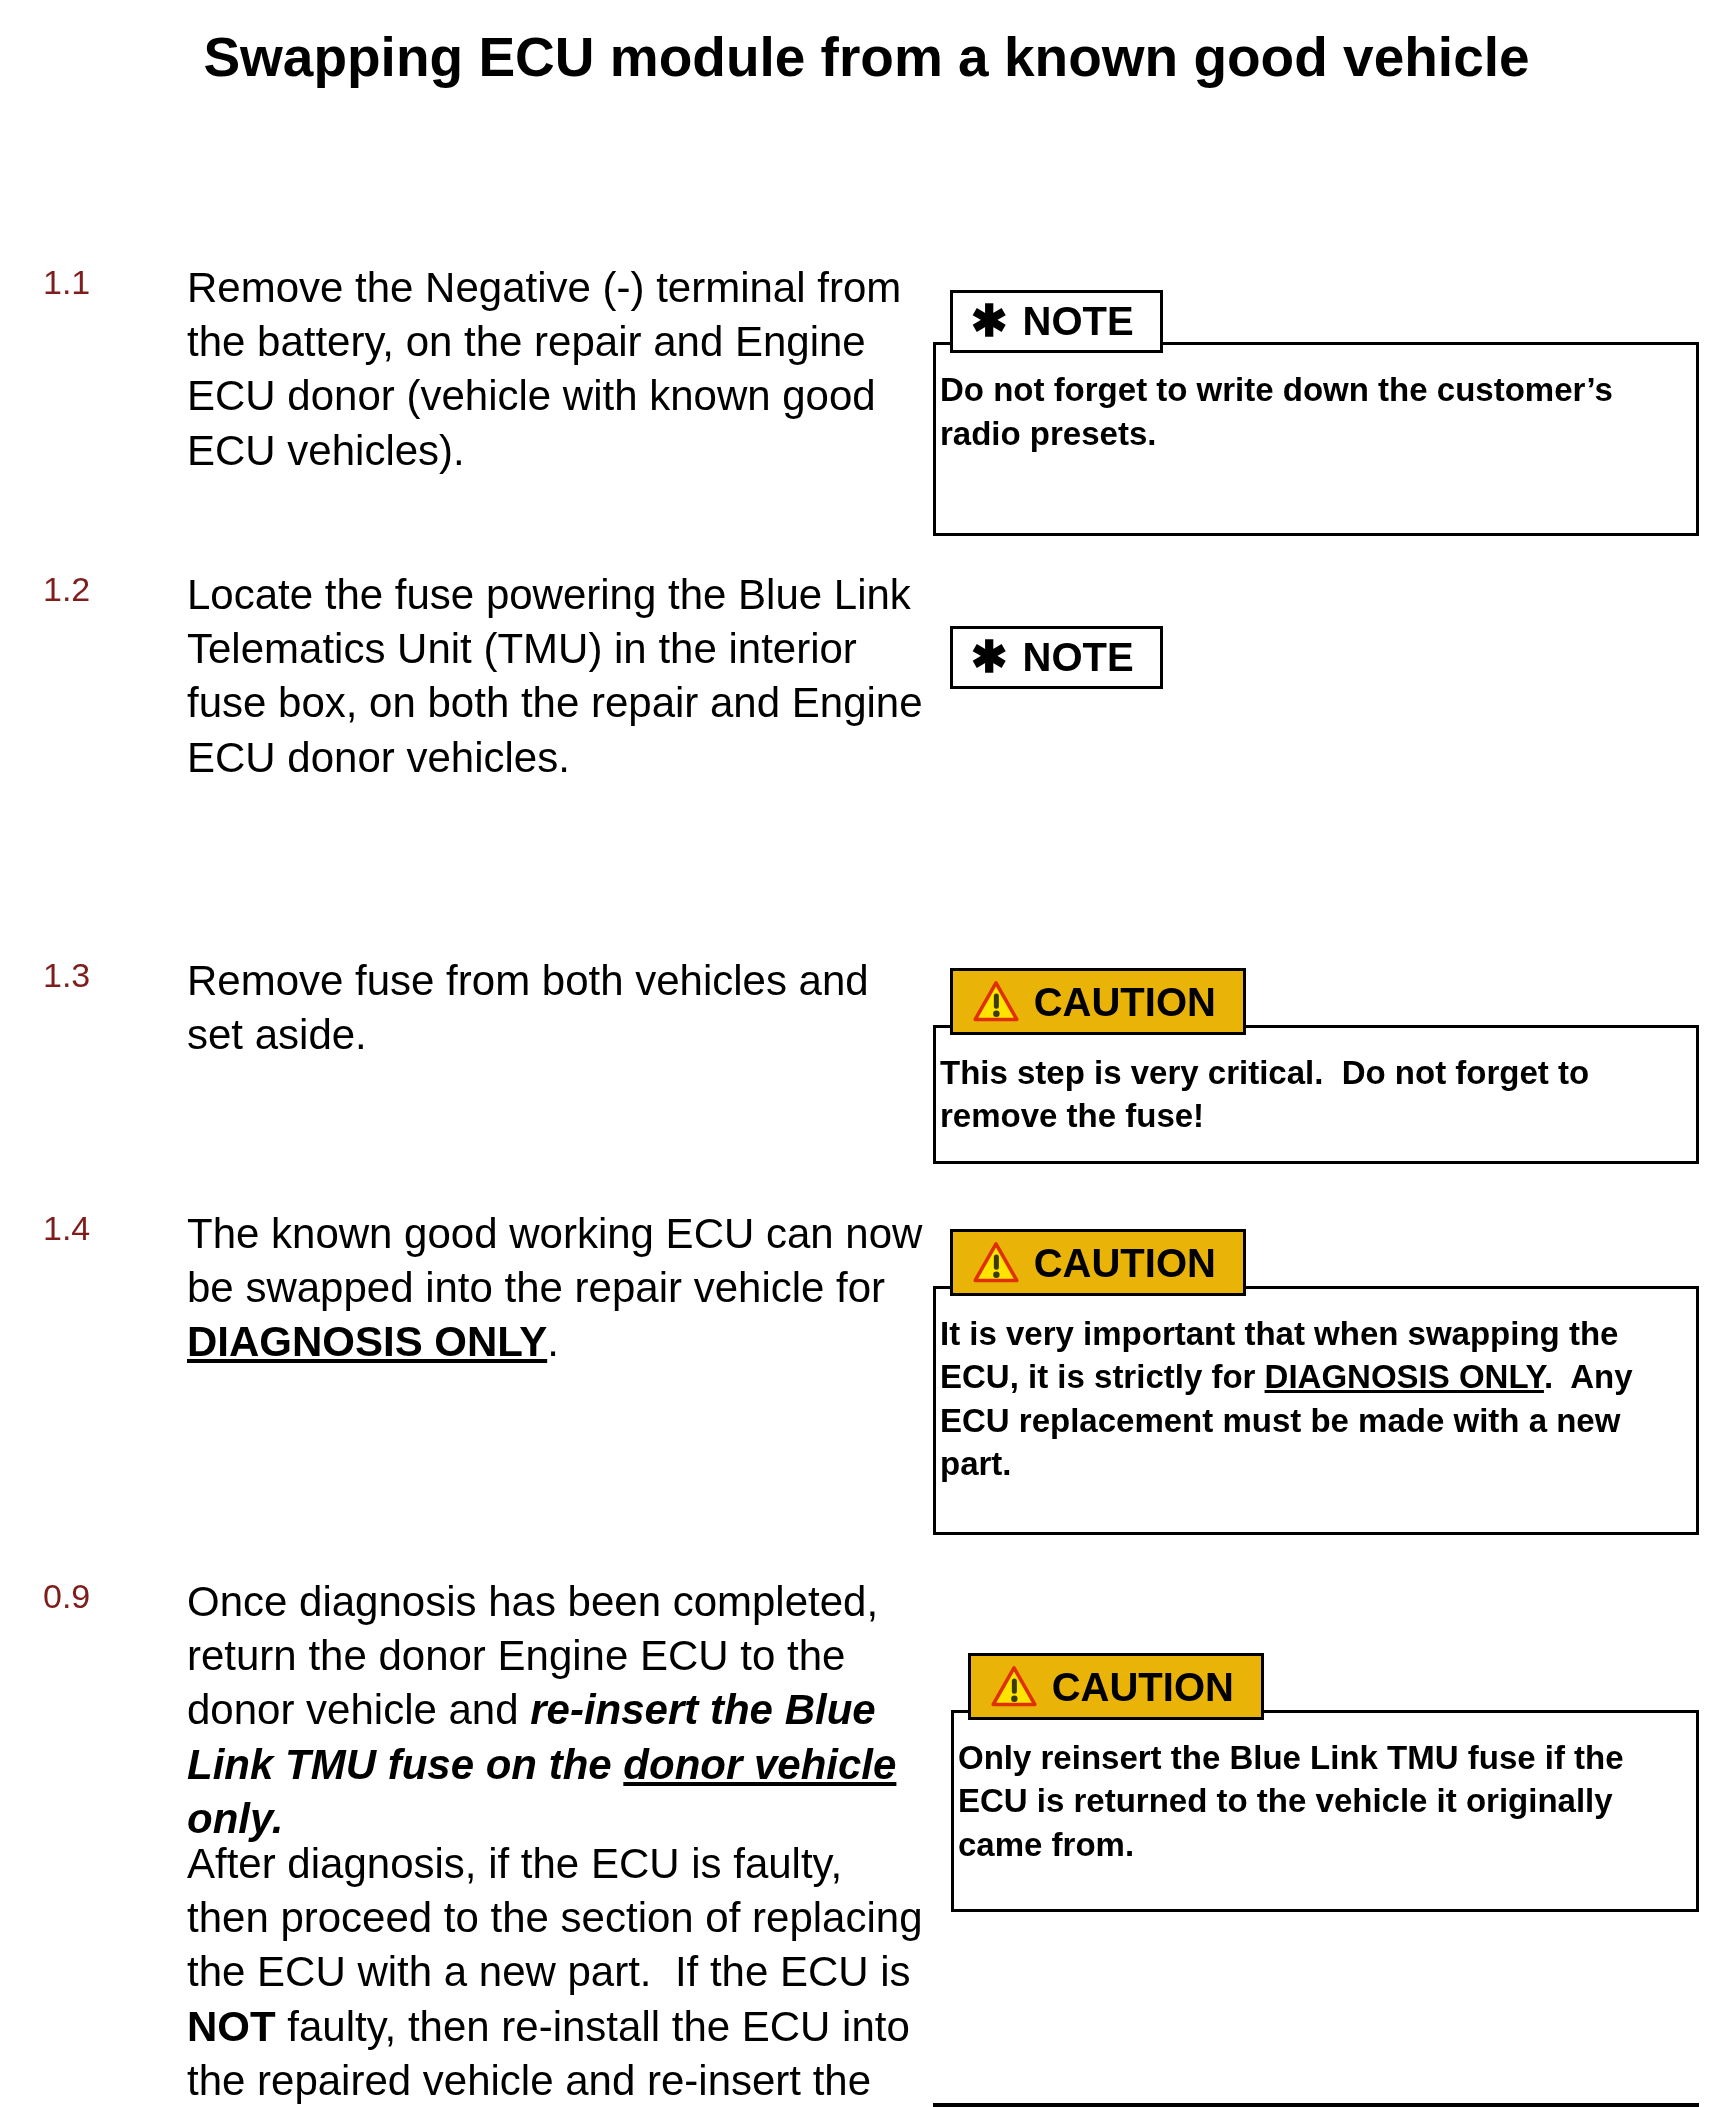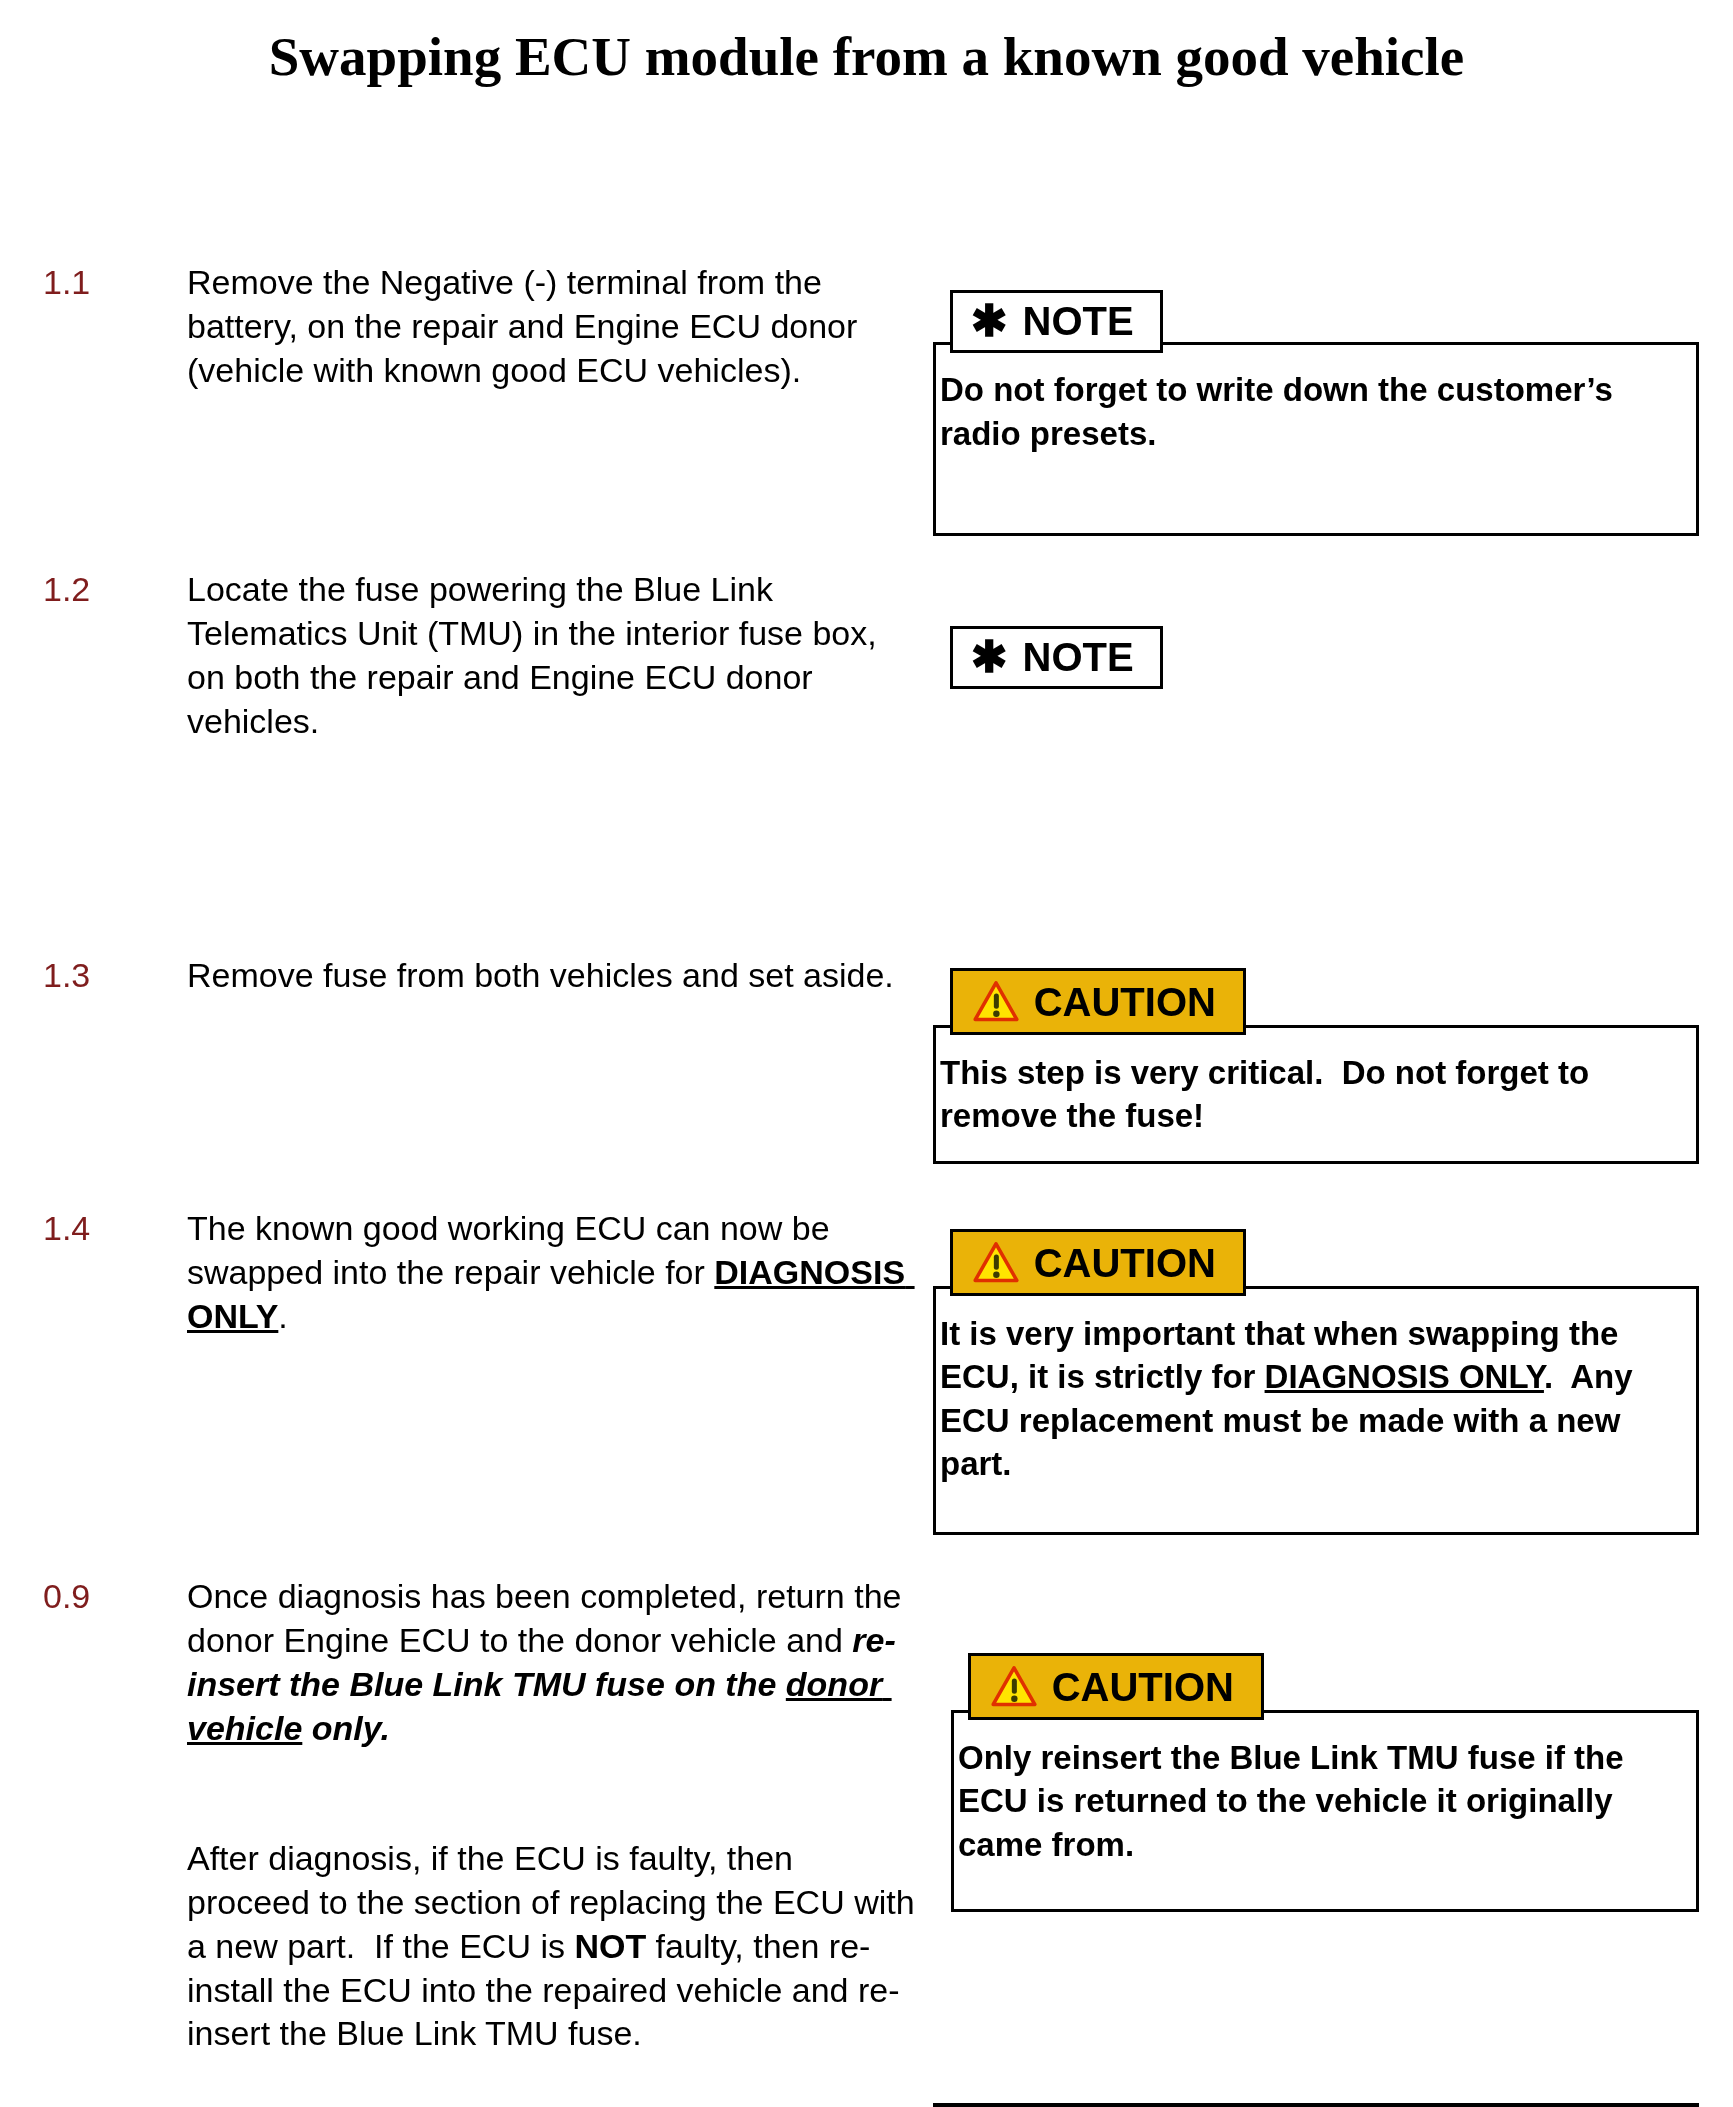--- a/index.html
+++ b/index.html
@@ -7,29 +7,29 @@
   body {
     width: 1733px; height: 2108px;
     position: relative;
     font-family: "Liberation Sans", sans-serif;
     color: #000;
     overflow: hidden;
   }
   .title {
     position: absolute; top: 20px; left: 0; width: 100%;
     text-align: center; font-weight: bold;
-    font-size: 55px; line-height: 1.36; font-family: Liberation Serif, serif;
+    font-size: 55px; line-height: 1.36;
   }
   .step-num {
     position: absolute; left: 43px;
     font-size: 34px; color: #7f1d1d; line-height: 1.29;
   }
   .step-text {
     position: absolute; left: 187px; width: 736px;
-    font-size: 34px; line-height: 1.29;
+    font-size: 42px; line-height: 1.29;
   }
   .rich { white-space: pre-wrap; }
   .callout { position: absolute; left: 933px; width: 766px; }
   .co-header {
     position: relative; z-index: 2;
     display: inline-flex; align-items: center; gap: 15px;
     margin-left: 16.7px;
     border: 3px solid #000; background: #fff;
     padding: 5.3px 26px 5.3px 18px;
     font-size: 40px; font-weight: bold; line-height: 1.15;

